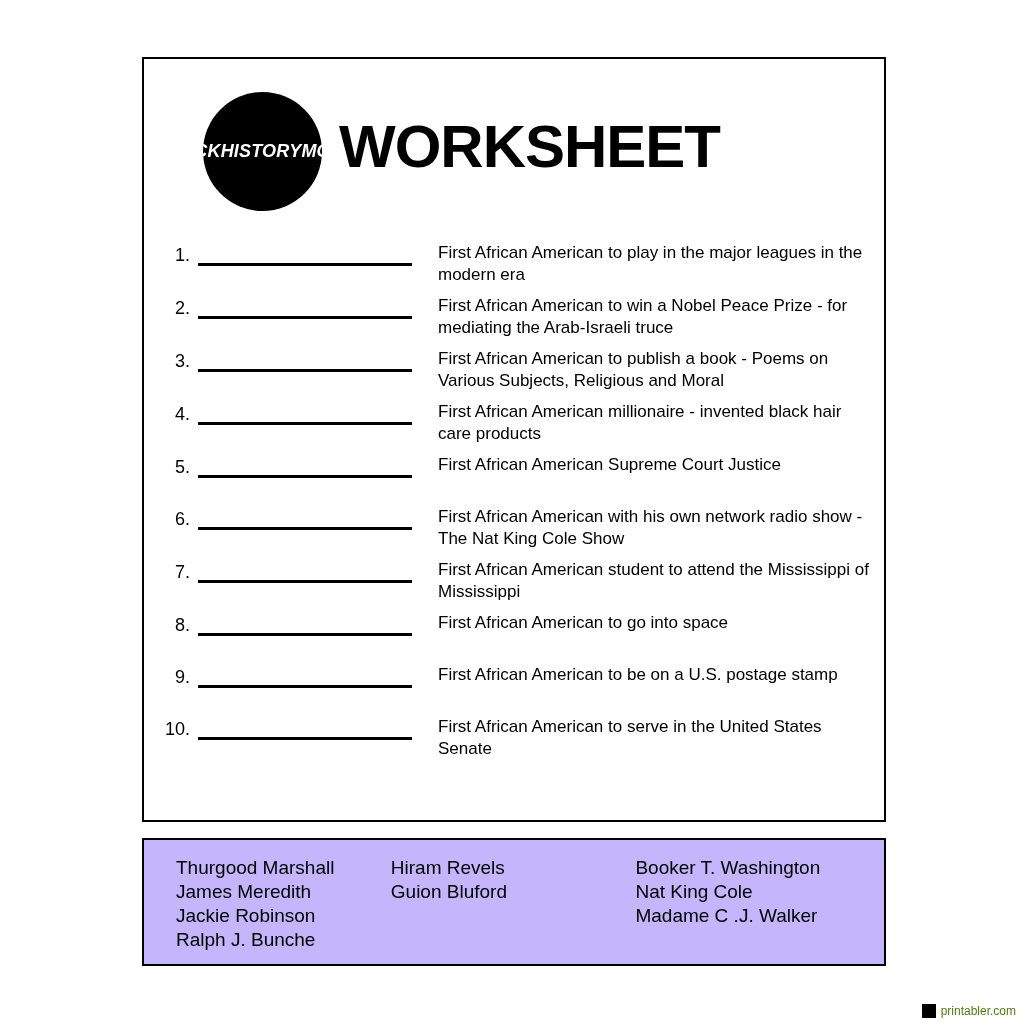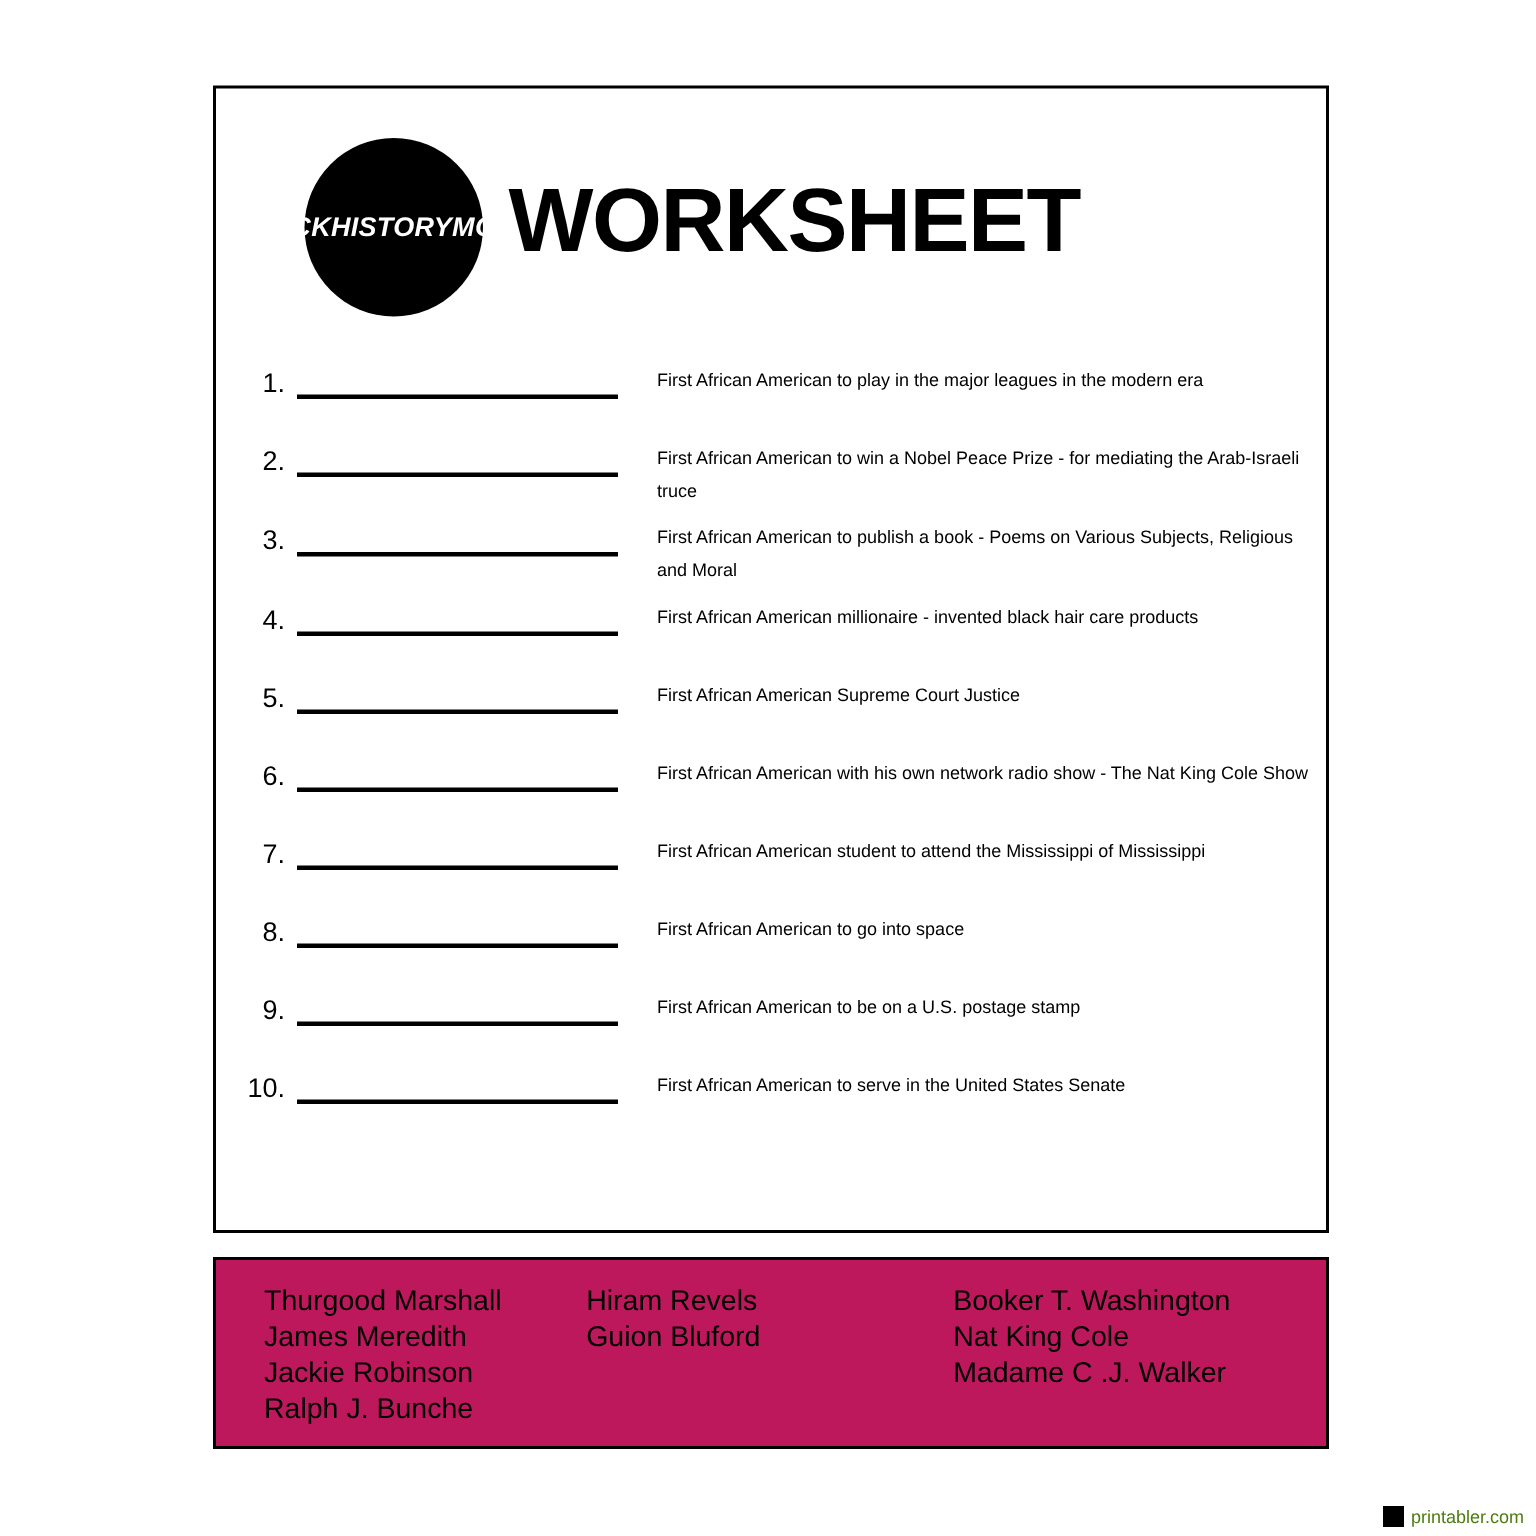--- a/index.html
+++ b/index.html
@@ -118,38 +118,38 @@
     position: absolute;
     left: 2px;
     right: 12px;
     bottom: 0;
     height: 3px;
     background: #000;
   }
 
   .q-text {
     flex: 1 1 auto;
-    font-size: 12px;
+    font-size: 17px;
     line-height: 22px;
     padding-left: 14px;
     padding-top: 1px;
     padding-right: 12px;
     box-sizing: border-box;
   }
 
   
   .wordbank-box {
     position: absolute;
     left: 142px;
     top: 838px;
     width: 744px;
     height: 128px;
     border: 2px solid #000;
     box-sizing: border-box;
-    background: #be185d;
+    background: #c4b5fd;
     display: flex;
     padding: 16px 0 0 0;
   }
 
   .wb-col {
     box-sizing: border-box;
   }
   .wb-col.c1 { width: 244px; padding-left: 32px; }
   .wb-col.c2 { width: 246px; padding-left: 4px; }
   .wb-col.c3 { width: 254px; padding-left: 4px; }

